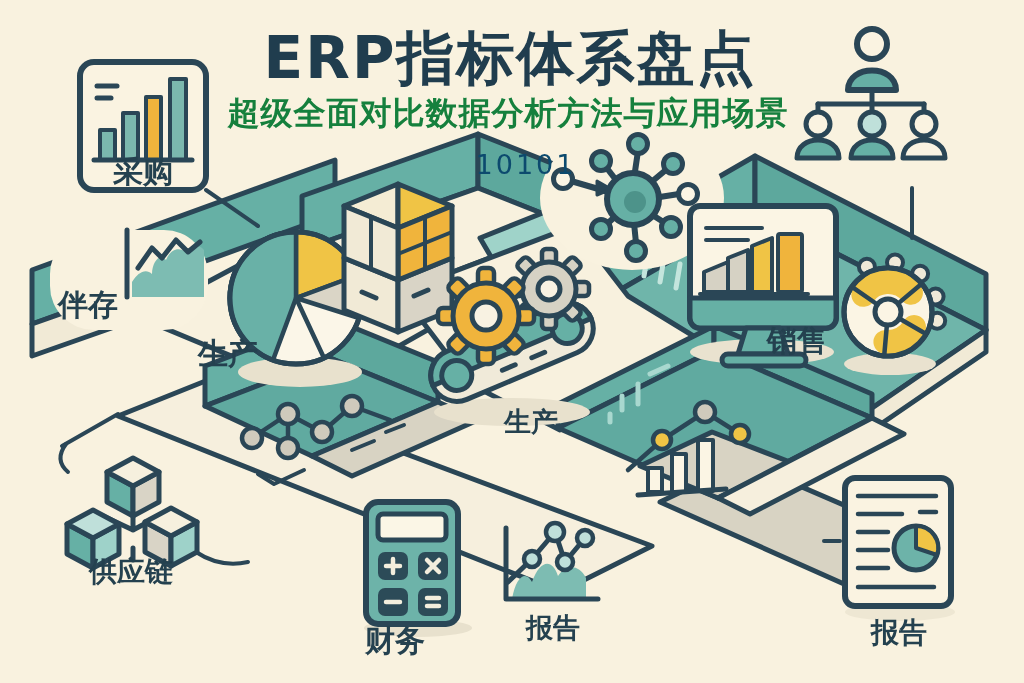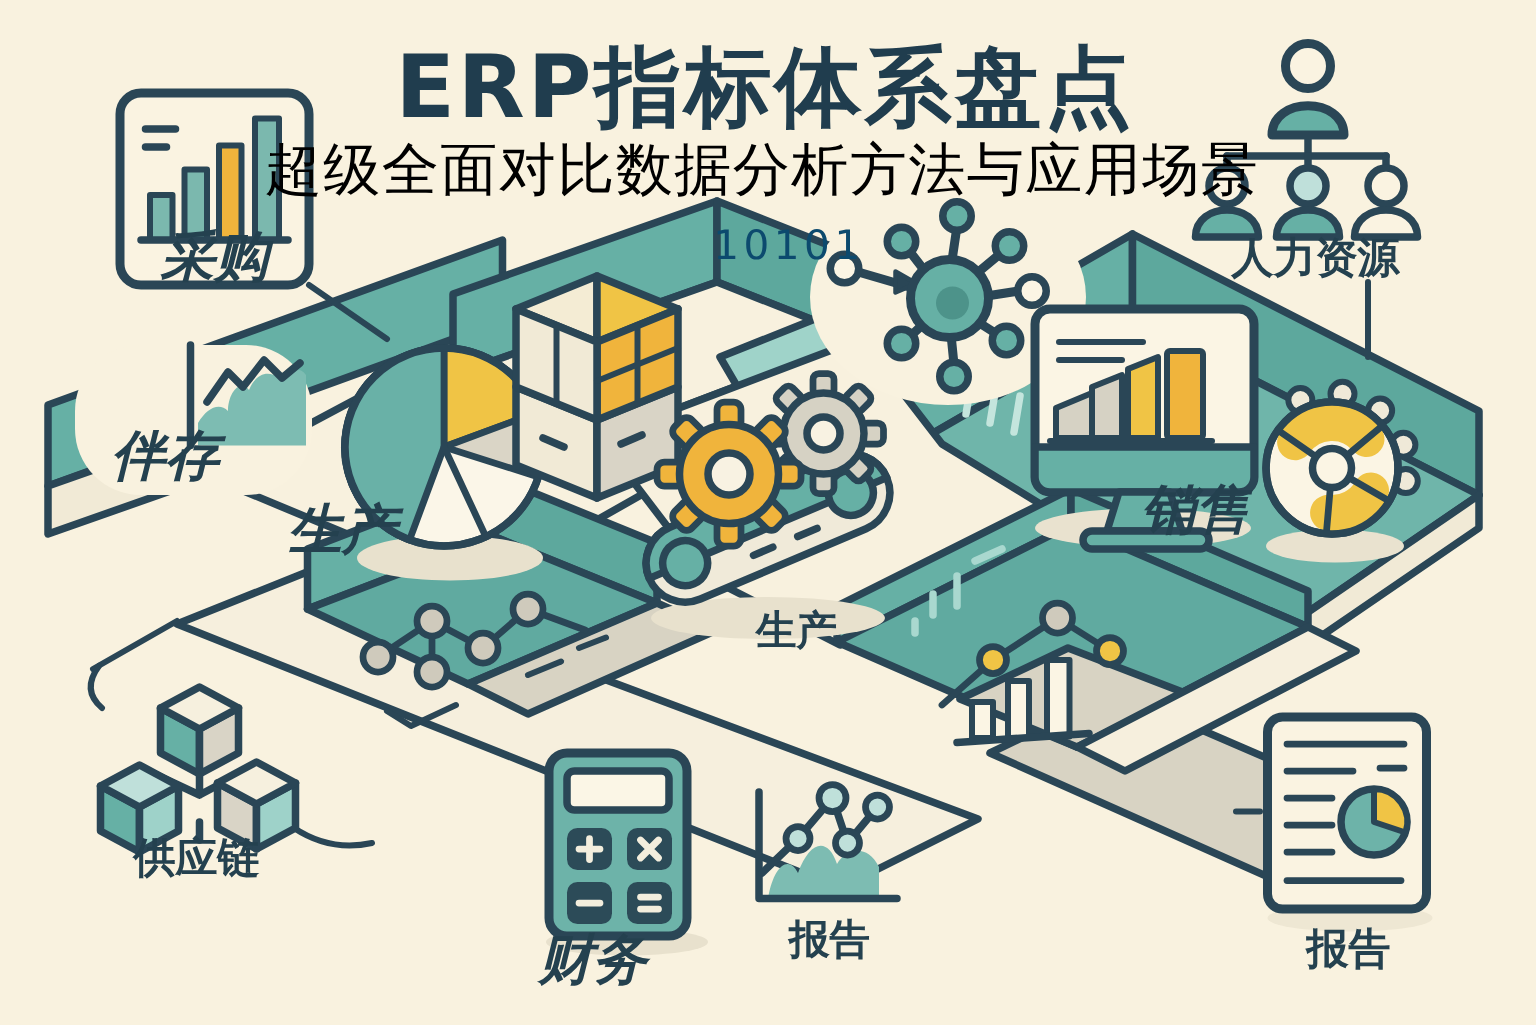--- a/index.html
+++ b/index.html
@@ -7,23 +7,23 @@
     position:relative;width:1024px;height:683px;overflow:hidden;
     background:#f9f2df;
     font-family:"DejaVu Sans","Liberation Sans",sans-serif;
   }
   .stage svg{position:absolute;left:0;top:0;}
   .lbl{
     position:absolute;transform:translate(-50%,-50%);
     color:#24414f;font-weight:700;white-space:nowrap;line-height:1;
   }
   .title{font-size:58px;font-weight:900;letter-spacing:2px;color:#203d4e;}
-  .subtitle{font-size:38px;font-weight:400;letter-spacing:1px;color:#000000;}
+  .subtitle{font-size:32px;font-weight:700;letter-spacing:1px;color:#15803d;}
   .binary{font-size:27px;font-weight:400;color:#0c4a6e;letter-spacing:3px;}
-  .s30{font-size:36px;font-style:italic;} .s28{font-size:28px;} .s27{font-size:27px;}
+  .s30{font-size:30px;} .s28{font-size:28px;} .s27{font-size:27px;}
 </style>
 </head>
 <body>
 
 <div class="stage">
 
 <svg width="1024" height="683" viewBox="0 0 1024 683">
 <g stroke="#2a4656" stroke-width="5" stroke-linejoin="round" stroke-linecap="round" fill="none">
 
   <g>
@@ -349,22 +349,21 @@
   </g>
 
 </g>
 </svg>
 
 <div class="lbl title" style="left:510px;top:58px;">ERP指标体系盘点</div>
 <div class="lbl subtitle" style="left:508px;top:113px;">超级全面对比数据分析方法与应用场景</div>
 <div class="lbl binary" style="left:526px;top:164px;">10101</div>
 
 <div class="lbl s30" style="left:143px;top:172px;">采购</div>
-<div class="lbl s28" style="left:877px;top:172px;">人力资源</div>
-<div class="lbl s30" style="left:110px;top:305px;">伴存</div>
+<div class="lbl s30" style="left:88px;top:305px;">伴存</div>
 <div class="lbl s30" style="left:228px;top:354px;">生产</div>
 <div class="lbl s27" style="left:531px;top:421px;">生产</div>
 <div class="lbl s30" style="left:797px;top:341px;">销售</div>
 <div class="lbl s28" style="left:131px;top:572px;">供应链</div>
 <div class="lbl s30" style="left:395px;top:641px;">财务</div>
 <div class="lbl s27" style="left:553px;top:627px;">报告</div>
 <div class="lbl s28" style="left:899px;top:633px;">报告</div>
 
 </div>
 

